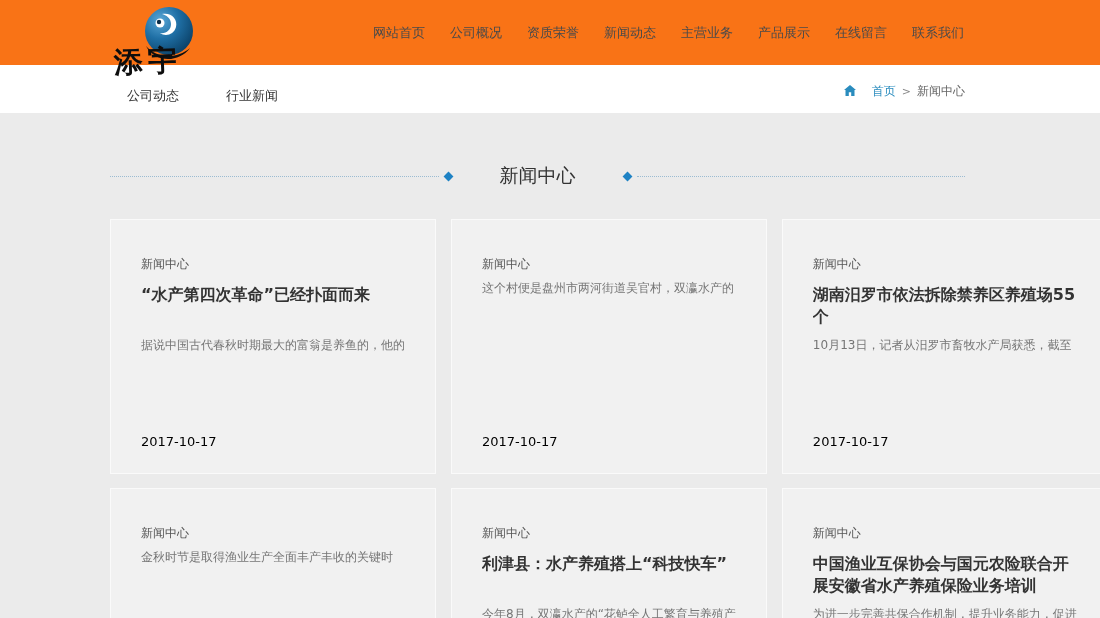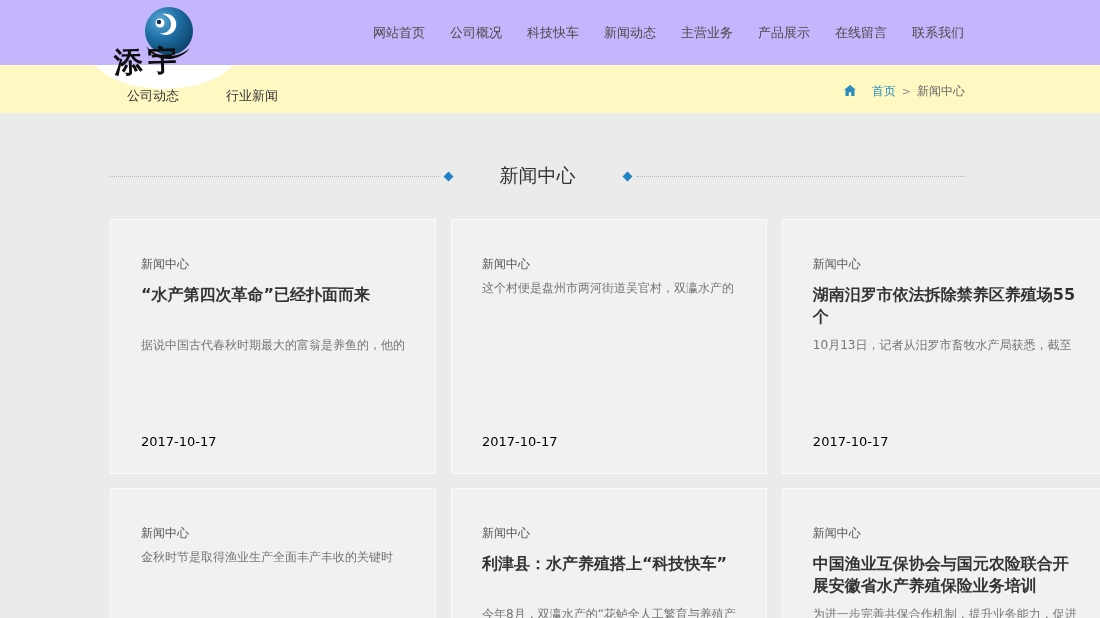--- a/index.html
+++ b/index.html
@@ -1,34 +1,34 @@
 <!DOCTYPE html>
 <html><head>
 <meta charset="utf-8">
 <style>
   * { margin:0; padding:0; box-sizing:border-box; }
   html,body { width:1100px; height:618px; overflow:hidden; background:#ebebeb;
               font-family:"DejaVu Sans","Liberation Sans",sans-serif; }
 
   
-  .header { position:relative; height:65px; background:#c4b5fd; z-index:5; }
+  .header { position:relative; height:65px; background:#f97316; z-index:5; }
   .main-nav { position:absolute; right:132px; top:0; height:65px;
               display:flex; align-items:center; gap:17px; }
   .main-nav .nav-item { font-size:13px; color:#4a4a4a; cursor:pointer;
                         padding:6px 4px; white-space:nowrap; }
 
   
   .logo { position:absolute; left:112px; top:4px; width:130px; height:100px; z-index:9; }
   .logo-mark { position:absolute; left:28px; top:2px; }
   .logo-text { position:absolute; left:2px; top:38px; font-family:"DejaVu Serif","Liberation Serif",serif;
                font-weight:bold; font-size:29px; color:#0d0d0d; letter-spacing:5px;
                transform:rotate(-2deg); }
 
   
-  .subnav { position:relative; height:48px; background:#fef9c3; z-index:4; overflow:hidden; }
+  .subnav { position:relative; height:48px; background:#ffffff; z-index:4; overflow:hidden; }
   .logo-notch { position:absolute; left:90px; top:-52px; width:148px; height:76px;
                 background:#ffffff; border-radius:50%; }
   .subnav-inner { position:relative; width:855px; margin-left:110px; height:48px;
                   display:flex; align-items:center; z-index:2; }
   .subnav-links { display:flex; gap:47px; padding-left:17px; padding-top:14px; }
   .subnav-link { font-size:13px; color:#333333; cursor:pointer; white-space:nowrap; }
   .breadcrumb { margin-left:auto; display:flex; align-items:center; gap:6px;
                 font-size:12px; color:#777777; padding-top:4px; }
   .breadcrumb .crumb-home { display:flex; align-items:center; gap:16px; cursor:pointer; }
   .crumb-home, .crumb-home span { color:#2a8cbe; }
@@ -55,21 +55,21 @@
                   white-space:nowrap; overflow:hidden; }
   .news-date { position:absolute; left:30px; bottom:24px; font-size:13px; color:#000000; }
 </style>
 </head>
 <body>
 
 <div class="header">
   <div class="main-nav">
     <span class="nav-item">网站首页</span>
     <span class="nav-item">公司概况</span>
-    <span class="nav-item">科技快车</span>
+    <span class="nav-item">资质荣誉</span>
     <span class="nav-item">新闻动态</span>
     <span class="nav-item">主营业务</span>
     <span class="nav-item">产品展示</span>
     <span class="nav-item">在线留言</span>
     <span class="nav-item">联系我们</span>
   </div>
 </div>
 
 <div class="subnav">
   <div class="logo-notch"></div>

